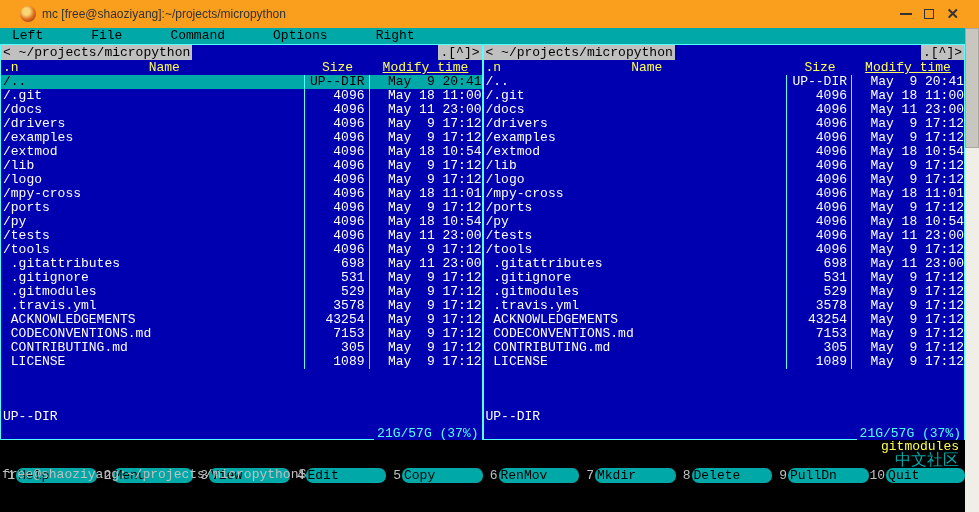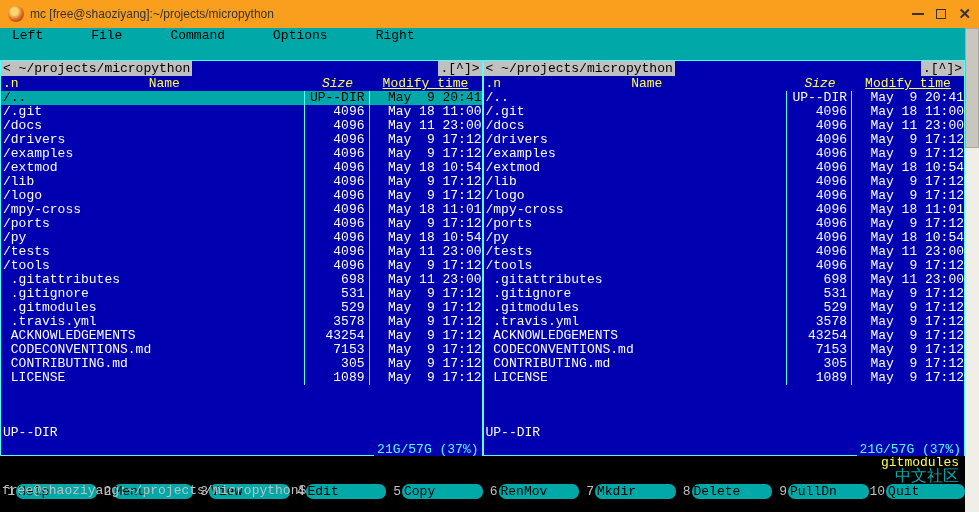--- a/index.html
+++ b/index.html
@@ -10,42 +10,42 @@
   width: 979px;
   height: 512px;
   overflow: hidden;
   position: relative;
 }
 .titlebar {
   background: #fa9e1e;
   height: 28px;
   display: flex;
   align-items: center;
-  padding: 0 8px;
+  padding: 0 20px;
   color: #333;
   font-family: Tahoma, sans-serif;
   font-size: 12px;
 }
 .titlebar-icon {
   width: 16px; height: 16px;
   background: radial-gradient(circle at 40% 35%, #f7d774 25%, #e06b1e 55%, #7b2d0b 100%);
   border-radius: 50%;
   margin-right: 6px;
 }
 .titlebar-title { flex: 1; }
 .window-controls { display: flex; gap: 12px; align-items: center; font-size: 14px; color: #333; }
 .window-min { width: 12px; height: 2px; background: #333; display: inline-block; }
 .window-max { width: 10px; height: 10px; border: 1px solid #333; display: inline-block; }
 .window-close { font-size: 15px; font-weight: bold; }
 .menubar {
   background: #00a8a8;
   color: #000;
   display: flex;
   padding: 0 12px;
-  height: 32px;
+  height: 16px;
   line-height: 16px;
 }
 .menubar .menu-item { margin-right: 48px; cursor: pointer; }
 .panels { display: flex; height: 396px; }
 .panel {
   flex: 1;
   border: 1px solid #55ffff;
   background: #0000b0;
   color: #fff;
   position: relative;
@@ -66,21 +66,21 @@
   padding: 0 2px;
 }
 .col-headers {
   display: flex;
   color: #ffff55;
   background: #0000b0;
   border-bottom: 0;
 }
 .col-n { width: 22px; padding-left: 2px; }
 .col-name { flex: 1; text-align: center; }
-.col-size { width: 64px; text-align: center; font-style: italic; }
+.col-size { width: 64px; text-align: center; }
 .col-mtime { width: 112px; text-align: center; text-decoration: underline; }
 .rows { flex: 1; overflow: hidden; }
 .row { display: flex; height: 14px; line-height: 14px; }
 .row.selected-row { background: #00a8a8; color: #000; }
 .row .c-name { flex: 1; padding-left: 2px; white-space: pre; }
 .row .c-size { width: 64px; text-align: right; padding-right: 4px; white-space: pre; }
 .row .c-mtime { width: 112px; white-space: pre; text-align: right; }
 .row .sep { width: 1px; background: #55ffff; }
 .panel-footer {
   color: #fff;

